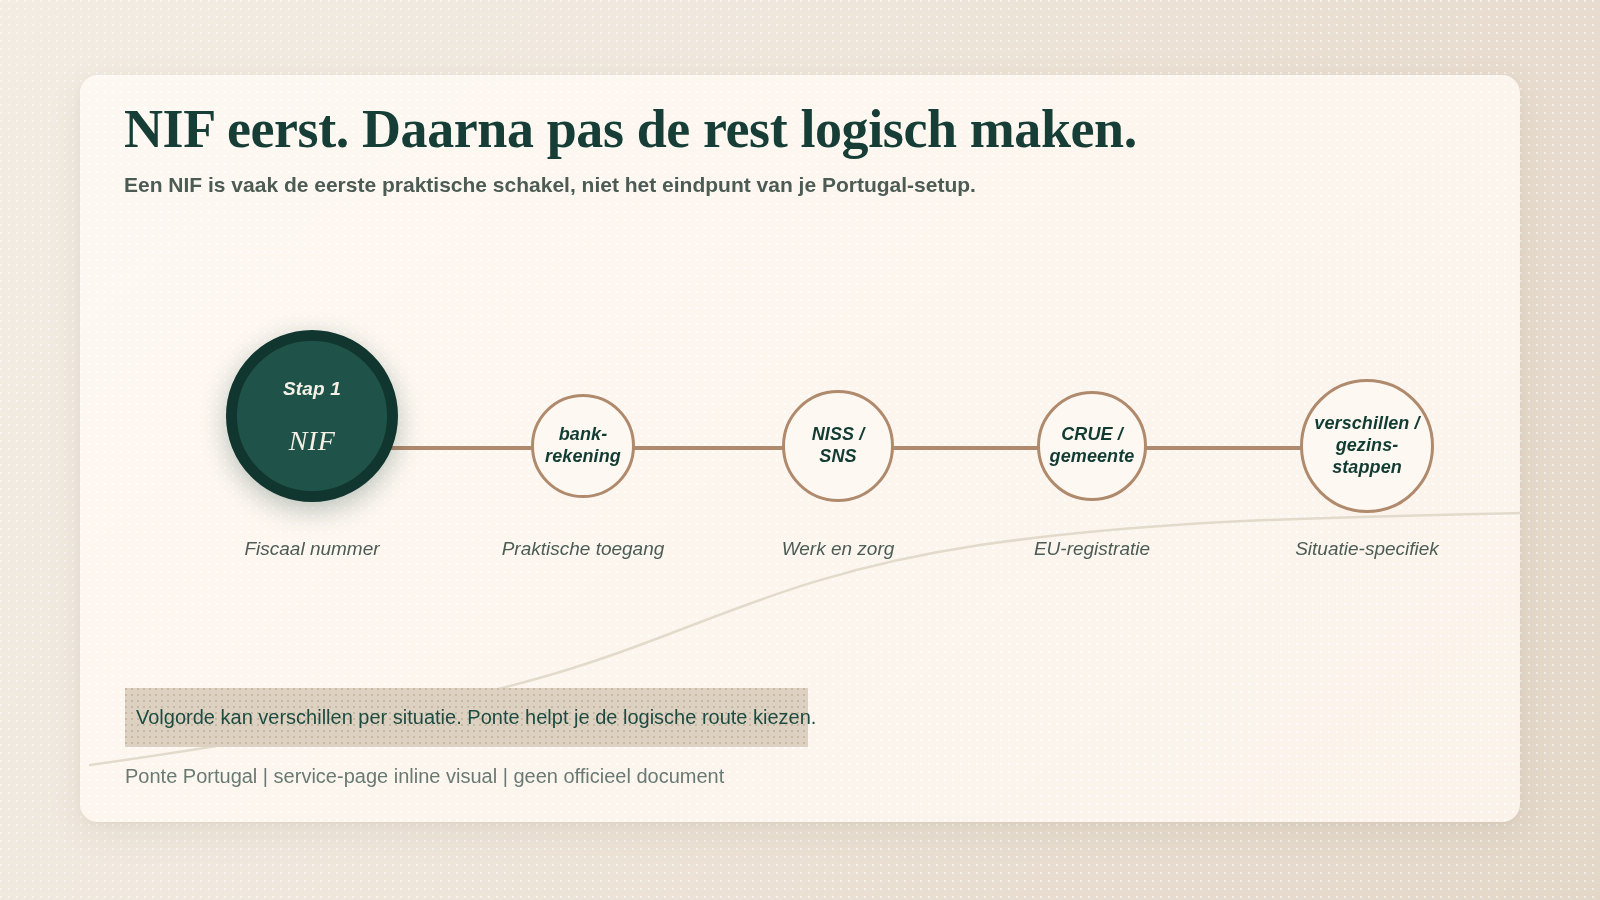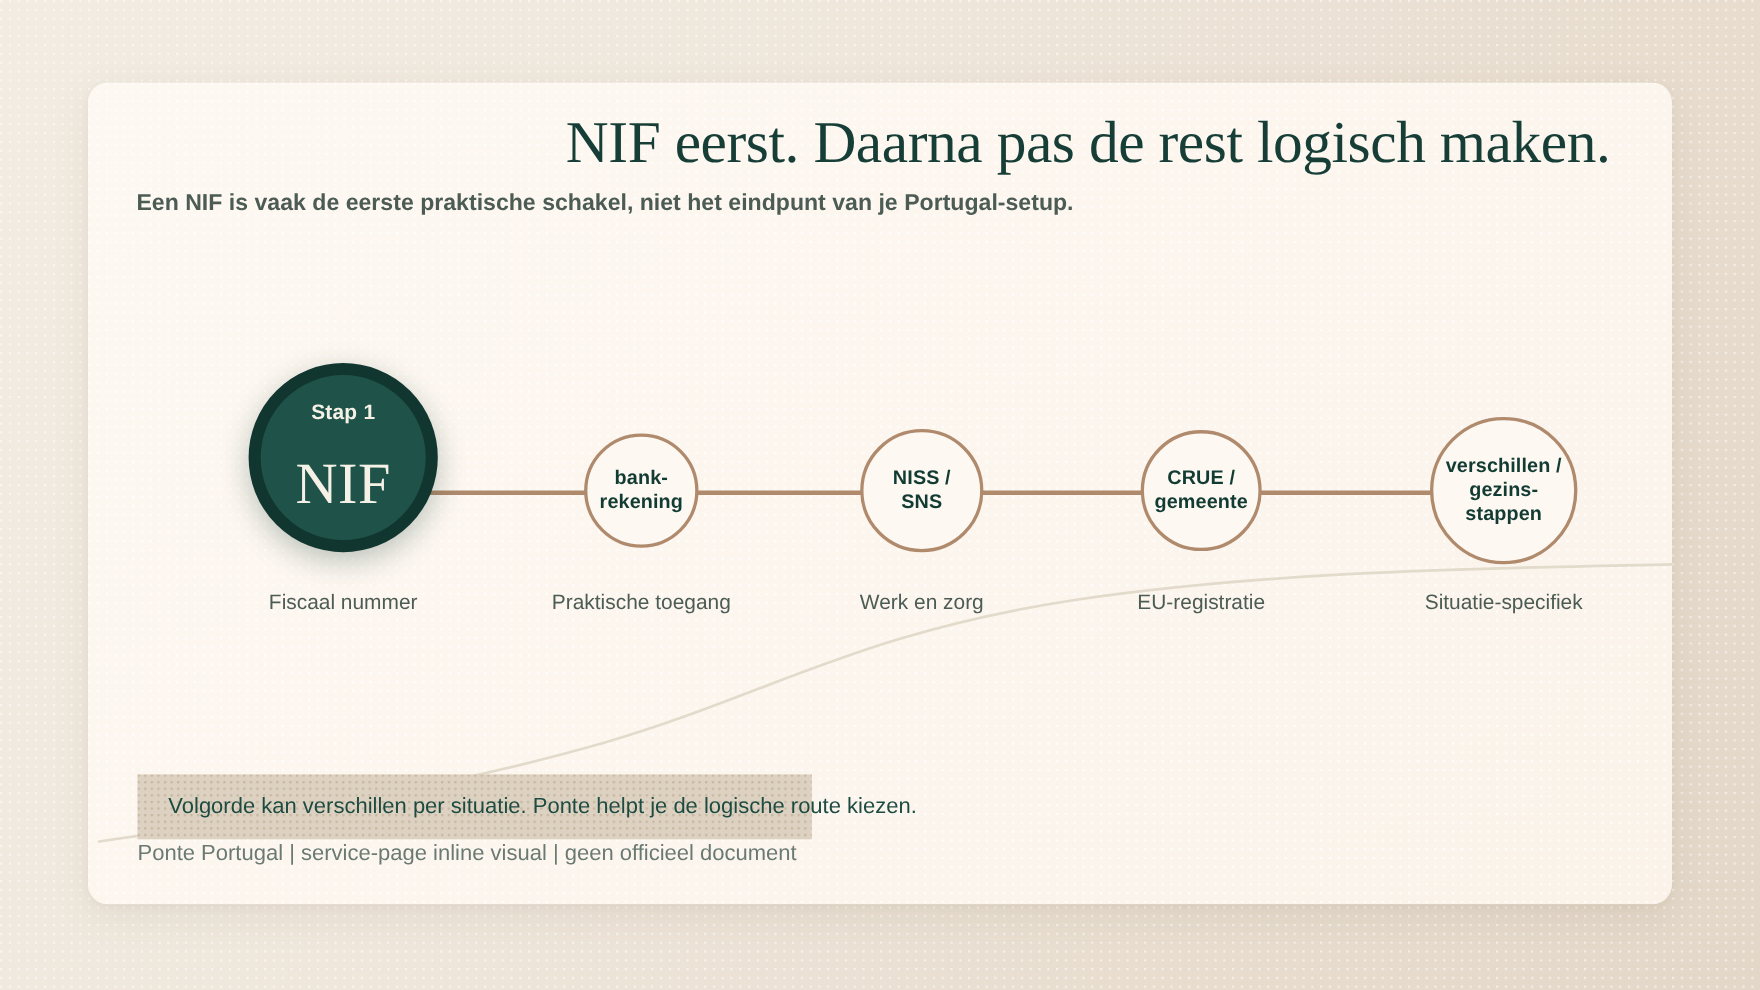--- a/index.html
+++ b/index.html
@@ -54,42 +54,42 @@
   #header {
     position: absolute;
     left: 44px;
     top: 24px;
     width: 1340px;
   }
   #title {
     font-family: "Liberation Serif", serif;
     font-size: 54px;
     line-height: 1.12;
-    font-weight: 400;
+    font-weight: 700;
     color: #163e36;
     letter-spacing: -0.4px;
     margin: 0;
     white-space: nowrap;
-    text-align: right;
   }
   #subtitle {
     margin: 12px 0 0 0;
     font-size: 21px;
     line-height: 1.3;
     color: #4c5c54;
     font-weight: 700;
   }
 
   
   #flow {
     position: absolute;
     left: 0;
     top: 255px;
     width: 1484px;
     height: 300px;
+    font-style: italic;
   }
   #flow-line {
     position: absolute;
     left: 232px;
     top: 116px;
     width: 1080px;
     height: 4px;
     background: #b08a6d;
     border-radius: 2px;
   }
@@ -123,52 +123,51 @@
   .step-kicker {
     display: block;
     font-size: 19px;
     font-weight: 700;
     letter-spacing: 0.2px;
     margin-bottom: -2px;
   }
   .step-main {
     display: block;
     font-family: "Liberation Serif", serif;
-    font-size: 53px;
+    font-size: 28px;
     font-weight: 400;
     line-height: 1.05;
     letter-spacing: 0.5px;
     margin-top: 28px;
   }
 
   .caption {
     position: absolute;
     top: 208px;
     font-size: 19px;
     color: #4c5c54;
     white-space: nowrap;
     transform: translateX(-50%);
   }
 
   
   #note {
     position: absolute;
     left: 45px;
     top: 613px;
-    width: 613px;
+    width: 683px;
     height: 59px;
     display: flex;
     align-items: center;
     box-sizing: border-box;
-    padding-left: 28px;
+    padding-left: 11px;
     background:
       radial-gradient(circle at 1px 1px, rgba(150,125,95,0.30) 1px, transparent 1.5px),
       #ddd2c1;
     background-size: 6px 6px, 100% 100%;
-    margin-top: 16px;
   }
   #note-text {
     font-size: 20px;
     color: #1d4b41;
     white-space: nowrap;
   }
 
   
   #footer {
     position: absolute;

